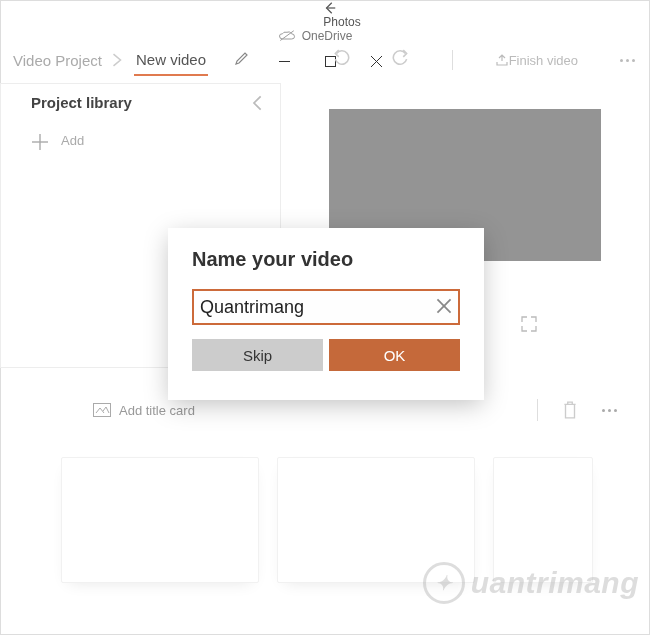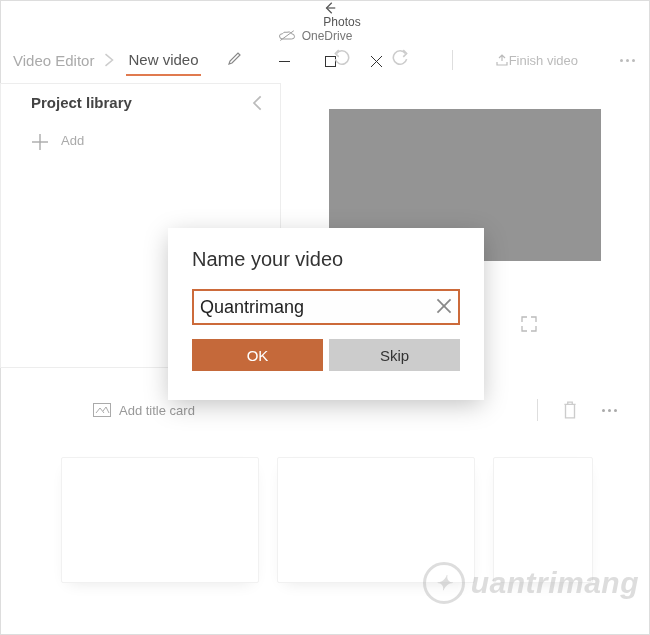--- a/index.html
+++ b/index.html
@@ -57,21 +57,21 @@
   .card { width: 198px; height: 126px; background: #fff; border: 1px solid #f1f1f1; border-radius: 2px; box-shadow: 0 6px 16px -8px rgba(0,0,0,0.12); }
   .card.small { width: 100px; }
 
   
   .watermark { position: absolute; bottom: 30px; right: 10px; display: flex; align-items: center; gap: 6px; font-family: sans-serif; font-size: 30px; letter-spacing: 0.5px; color: rgba(180,180,180,0.45); font-style: italic; font-weight: 600; }
   .wm-badge { width: 42px; height: 42px; border: 3px solid rgba(180,180,180,0.45); border-radius: 50%; display: flex; align-items: center; justify-content: center; }
   .wm-bulb { font-size: 20px; color: rgba(180,180,180,0.45); }
 
   
   .dialog { position: absolute; top: 227px; left: 167px; width: 316px; height: 172px; background: #fff; box-shadow: 0 6px 24px -2px rgba(0,0,0,0.25); padding: 20px 24px 18px; }
-  .dialog-title { font-size: 20px; color: #333; margin-bottom: 18px; font-weight: 400; }
+  .dialog-title { font-size: 20px; color: #333; margin-bottom: 18px; font-weight: 700; }
   .input-wrap { position: relative; display: flex; align-items: center; }
   .dialog-input { width: 100%; height: 36px; border: 2px solid #cc6a3a; font-size: 18px; padding: 2px 34px 2px 6px; color: #222; background: #fefefe; outline: none; }
   .clear-x { position: absolute; right: 8px; top: 9px; width: 16px; height: 16px; color: #888; }
   .dialog-btns { display: flex; gap: 6px; margin-top: 14px; }
   .btn { flex: 1; height: 32px; font-size: 15px; display: flex; align-items: center; justify-content: center; cursor: default; }
   .btn-primary { background: #c5693a; color: #fff; border: 1px solid #c5693a; }
   .btn-secondary { background: #ccc; color: #333; border: 1px solid #ccc; }
 </style>
 </head>
 <body>
@@ -108,21 +108,21 @@
       <div class="wc-btn">
           <svg viewBox="0 0 11 11">
             <line x1="0" y1="0" x2="11" y2="11" stroke="#333" stroke-width="1"></line>
             <line x1="11" y1="0" x2="0" y2="11" stroke="#333" stroke-width="1"></line>
           </svg>
         </div>
     </div>
   </div>
 
   <div class="toolbar">
-    <span class="crumb-label">Video Editor</span>
+    <span class="crumb-label">Video Project</span>
     <svg class="crumb-chevron" viewBox="0 0 12 12">
         <path d="M3 1 L9 6 L3 11" fill="none" stroke="currentColor" stroke-width="1.3"></path>
       </svg>
     <span class="crumb-current">New video</span>
     <span class="pencil">
       <svg viewBox="0 0 16 16" width="16" height="16">
           <path d="M2 14 L3 11 L11 3 L13 5 L5 13 Z" fill="none" stroke="currentColor" stroke-width="1.2"></path>
         </svg>
     </span>
     <div class="toolbar-right">
@@ -216,18 +216,18 @@
   <div class="dialog">
     <div class="dialog-title">Name your video</div>
     <div class="input-wrap">
       <input class="dialog-input" type="text" value="Quantrimang" style="">
       <svg class="clear-x" viewBox="0 0 11 11">
           <line x1="1" y1="1" x2="10" y2="10" stroke="currentColor" stroke-width="1.2"></line>
           <line x1="10" y1="1" x2="1" y2="10" stroke="currentColor" stroke-width="1.2"></line>
         </svg>
     </div>
     <div class="dialog-btns">
+      <div class="btn btn-secondary">Skip</div>
       <div class="btn btn-primary">OK</div>
-      <div class="btn btn-secondary">Skip</div>
     </div>
   </div>
 
 </div>
 
 </body></html>

